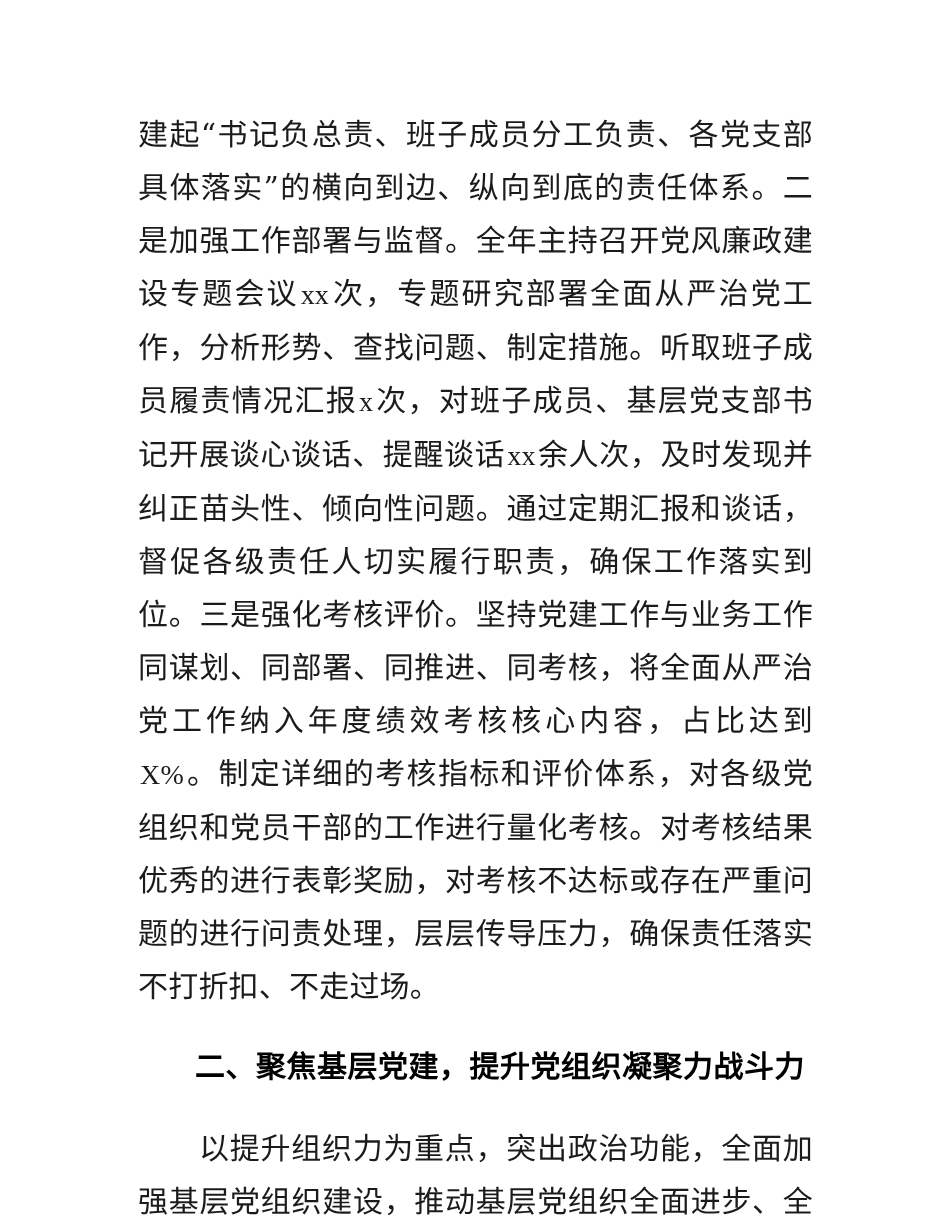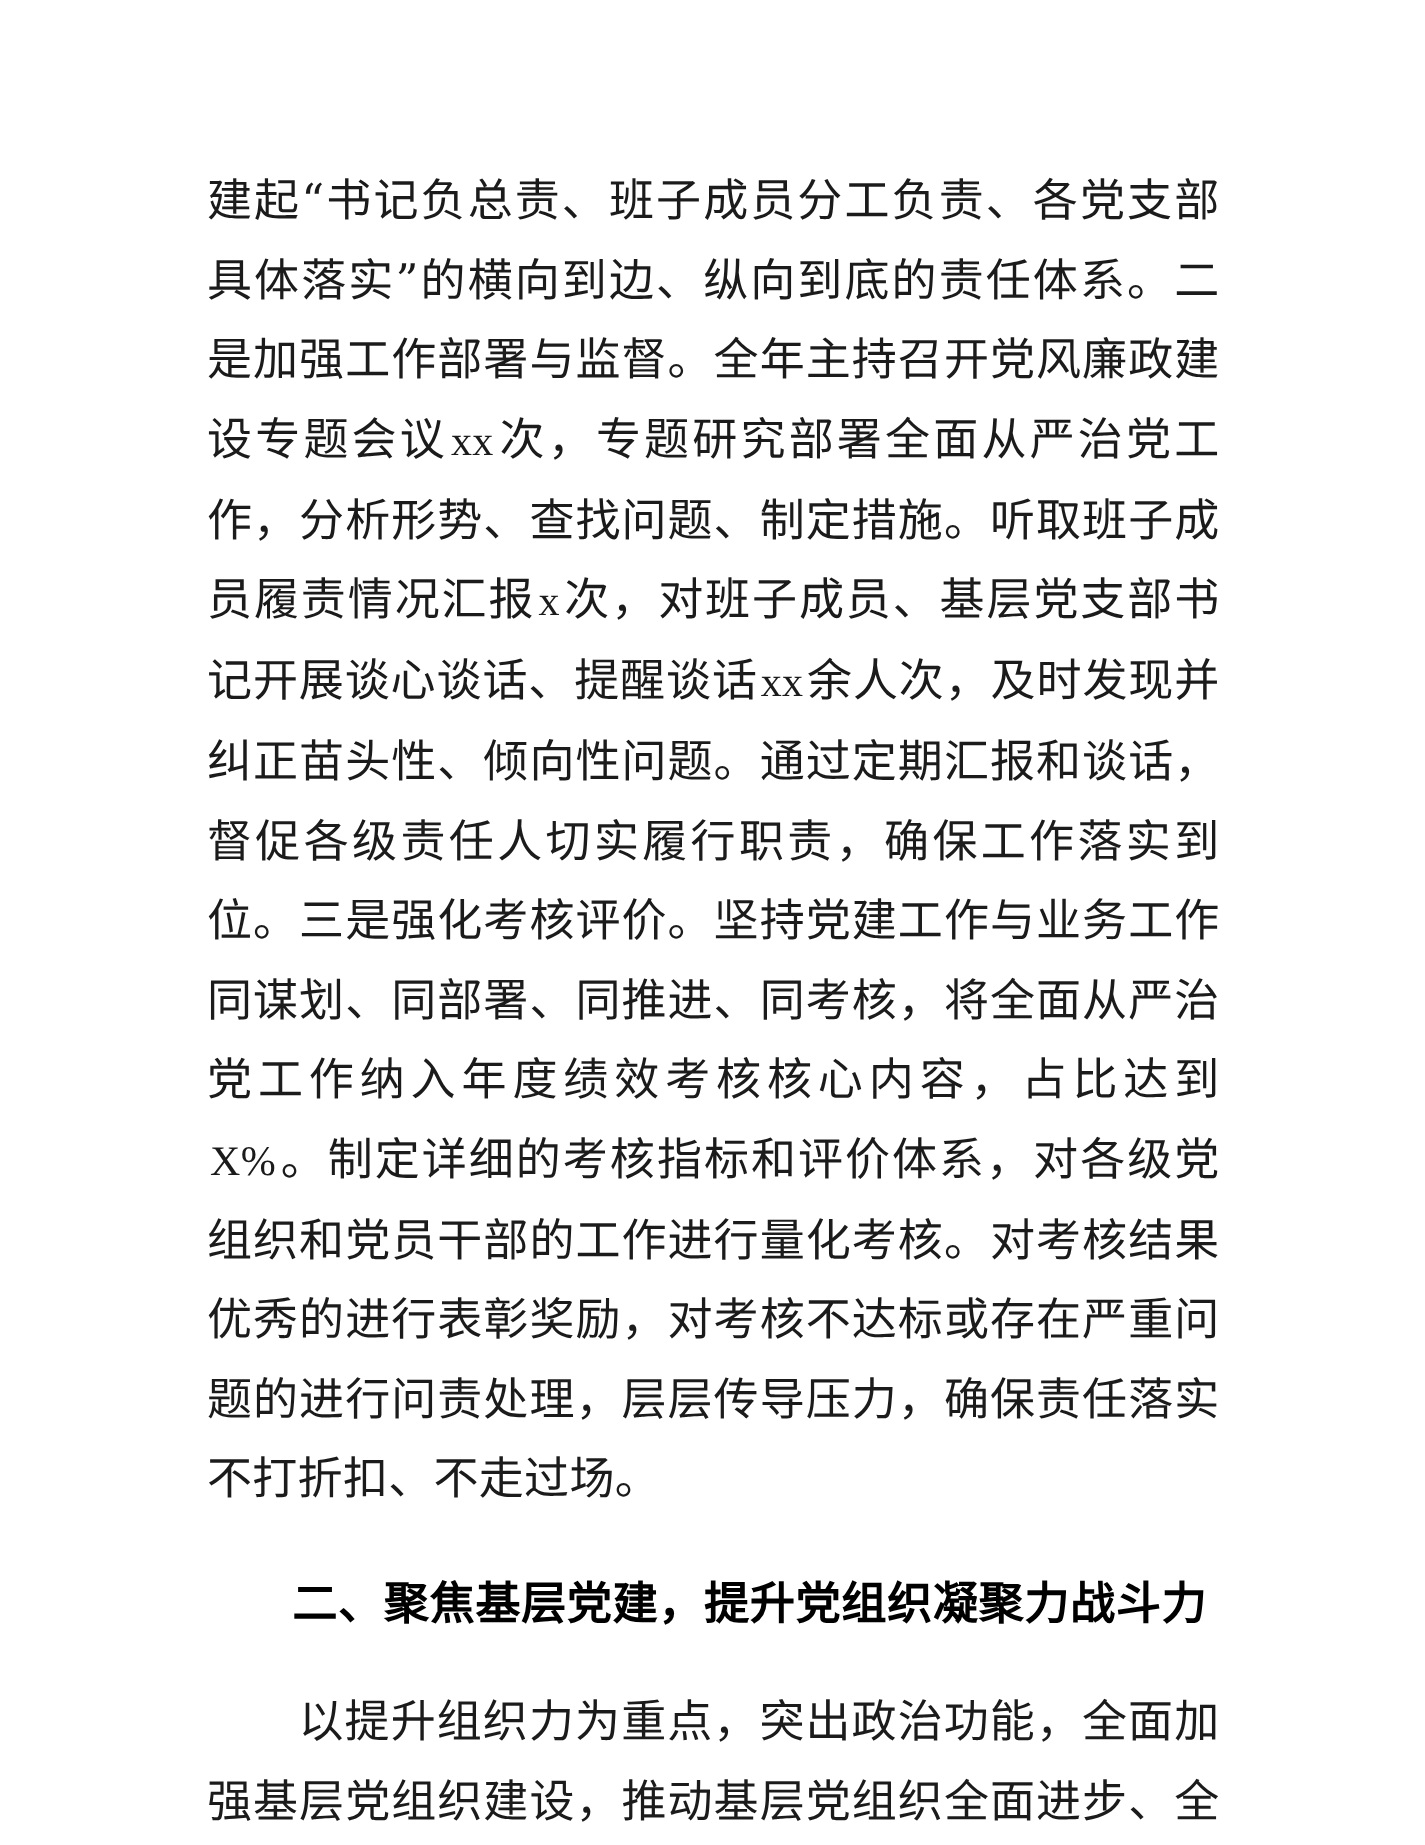--- a/index.html
+++ b/index.html
@@ -41,21 +41,21 @@
   .para.continued {
     text-indent: 0;
   }
 
   .para.indent {
     text-indent: 61px;
   }
 
   
   .section-heading {
-    font-family: Liberation Serif, serif;
+    font-family: Liberation Mono, monospace;
     font-size: 30px;
     line-height: 53px;
     font-weight: bold;
     color: #000000;
     margin: 0;
     text-indent: 57px;
     letter-spacing: 0.5px;
   }
 
   

